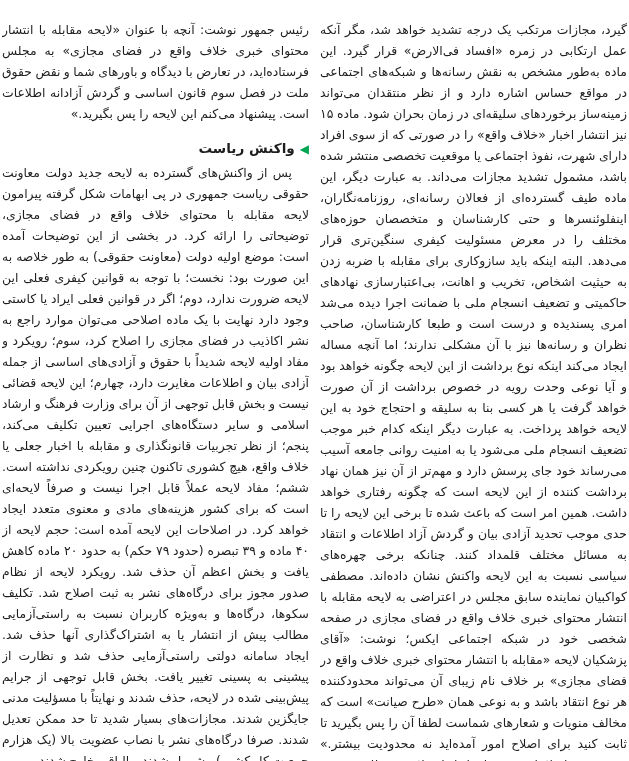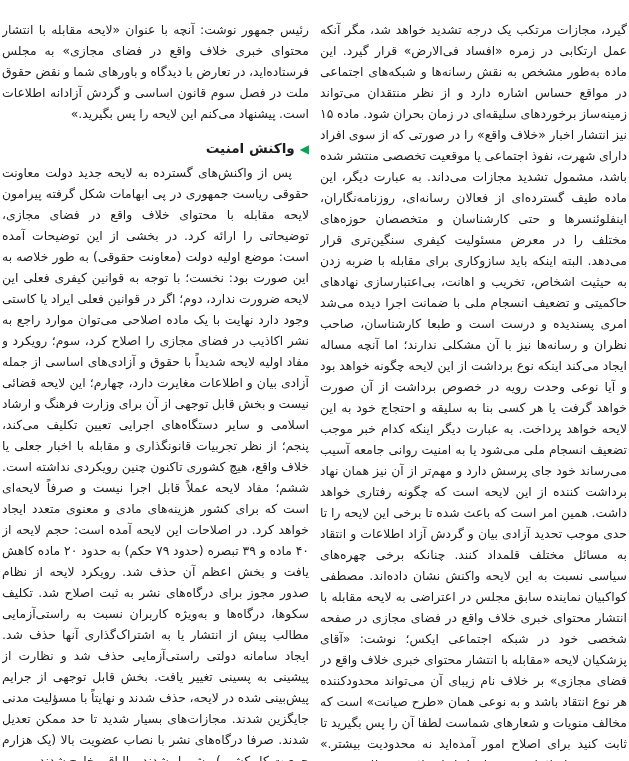--- a/index.html
+++ b/index.html
@@ -71,20 +71,20 @@
 
     <div class="col">
       <p>گیرد، مجازات مرتکب یک درجه تشدید خواهد شد، مگر آنکه عمل ارتکابی در زمره «افساد فی‌الارض» قرار گیرد. این ماده به‌طور مشخص به نقش رسانه‌ها و شبکه‌های اجتماعی در مواقع حساس اشاره دارد و از نظر منتقدان می‌تواند زمینه‌ساز برخوردهای سلیقه‌ای در زمان بحران شود. ماده ۱۵ نیز انتشار اخبار «خلاف واقع» را در صورتی که از سوی افراد دارای شهرت، نفوذ اجتماعی یا موقعیت تخصصی منتشر شده باشد، مشمول تشدید مجازات می‌داند. به عبارت دیگر، این ماده طیف گسترده‌ای از فعالان رسانه‌ای، روزنامه‌نگاران، اینفلوئنسرها و حتی کارشناسان و متخصصان حوزه‌های مختلف را در معرض مسئولیت کیفری سنگین‌تری قرار می‌دهد. البته اینکه باید سازوکاری برای مقابله با ضربه زدن به حیثیت اشخاص، تخریب و اهانت، بی‌اعتبارسازی نهادهای حاکمیتی و تضعیف انسجام ملی با ضمانت اجرا دیده می‌شد امری پسندیده و درست است و طبعا کارشناسان، صاحب نظران و رسانه‌ها نیز با آن مشکلی ندارند؛ اما آنچه مساله ایجاد می‌کند اینکه نوع برداشت از این لایحه چگونه خواهد بود و آیا نوعی وحدت رویه در خصوص برداشت از آن صورت خواهد گرفت یا هر کسی بنا به سلیقه و احتجاج خود به این لایحه خواهد پرداخت. به عبارت دیگر اینکه کدام خبر موجب تضعیف انسجام ملی می‌شود یا به امنیت روانی جامعه آسیب می‌رساند خود جای پرسش دارد و مهم‌تر از آن نیز همان نهاد برداشت کننده از این لایحه است که چگونه رفتاری خواهد داشت. همین امر است که باعث شده تا برخی این لایحه را تا حدی موجب تحدید آزادی بیان و گردش آزاد اطلاعات و انتقاد به مسائل مختلف قلمداد کنند. چنانکه برخی چهره‌های سیاسی نسبت به این لایحه واکنش نشان داده‌اند. مصطفی کواکبیان نماینده سابق مجلس در اعتراضی به لایحه مقابله با انتشار محتوای خبری خلاف واقع در فضای مجازی در صفحه شخصی خود در شبکه اجتماعی ایکس؛ نوشت: «آقای پزشکیان لایحه «مقابله با انتشار محتوای خبری خلاف واقع در فضای مجازی» بر خلاف نام زیبای آن می‌تواند محدودکننده هر نوع انتقاد باشد و به نوعی همان «طرح صیانت» است که مخالف منویات و شعارهای شماست لطفا آن را پس بگیرید تا ثابت کنید برای اصلاح امور آمده‌اید نه محدودیت بیشتر.» رئیس جبهه اصلاحات نیز در انتقاد از این لایحه، خطاب به</p>
     </div>
 
     <div class="col">
       <p>رئیس جمهور نوشت: آنچه با عنوان «لایحه مقابله با انتشار محتوای خبری خلاف واقع در فضای مجازی» به مجلس فرستاده‌اید، در تعارض با دیدگاه و باورهای شما و نقض حقوق ملت در فصل سوم قانون اساسی و گردش آزادانه اطلاعات است. پیشنهاد می‌کنم این لایحه را پس بگیرید.»</p>
 
       <div class="section-heading">
         <span class="marker-icon">◀</span>
-        <span>واکنش امنیت</span>
+        <span>واکنش ریاست</span>
       </div>
 
       <p class="body-indent">پس از واکنش‌های گسترده به لایحه جدید دولت معاونت حقوقی ریاست جمهوری در پی ابهامات شکل گرفته پیرامون لایحه مقابله با محتوای خلاف واقع در فضای مجازی، توضیحاتی را ارائه کرد. در بخشی از این توضیحات آمده است: موضع اولیه دولت (معاونت حقوقی) به طور خلاصه به این صورت بود: نخست؛ با توجه به قوانین کیفری فعلی این لایحه ضرورت ندارد، دوم؛ اگر در قوانین فعلی ایراد یا کاستی وجود دارد نهایت با یک ماده اصلاحی می‌توان موارد راجع به نشر اکاذیب در فضای مجازی را اصلاح کرد، سوم؛ رویکرد و مفاد اولیه لایحه شدیداً با حقوق و آزادی‌های اساسی از جمله آزادی بیان و اطلاعات مغایرت دارد، چهارم؛ این لایحه قضائی نیست و بخش قابل توجهی از آن برای وزارت فرهنگ و ارشاد اسلامی و سایر دستگاه‌های اجرایی تعیین تکلیف می‌کند، پنجم؛ از نظر تجربیات قانونگذاری و مقابله با اخبار جعلی یا خلاف واقع، هیچ کشوری تاکنون چنین رویکردی نداشته است. ششم؛ مفاد لایحه عملاً قابل اجرا نیست و صرفاً لایحه‌ای است که برای کشور هزینه‌های مادی و معنوی متعدد ایجاد خواهد کرد. در اصلاحات این لایحه آمده است: حجم لایحه از ۴۰ ماده و ۳۹ تبصره (حدود ۷۹ حکم) به حدود ۲۰ ماده کاهش یافت و بخش اعظم آن حذف شد. رویکرد لایحه از نظام صدور مجوز برای درگاه‌های نشر به ثبت اصلاح شد. تکلیف سکوها، درگاه‌ها و به‌ویژه کاربران نسبت به راستی‌آزمایی مطالب پیش از انتشار یا به اشتراک‌گذاری آنها حذف شد. ایجاد سامانه دولتی راستی‌آزمایی حذف شد و نظارت از پیشینی به پسینی تغییر یافت. بخش قابل توجهی از جرایم پیش‌بینی شده در لایحه، حذف شدند و نهایتاً با مسؤلیت مدنی جایگزین شدند. مجازات‌های بسیار شدید تا حد ممکن تعدیل شدند. صرفا درگاه‌های نشر با نصاب عضویت بالا (یک هزارم جمعیت کل کشور) مشمول شدند و الباقی خارج شدند.</p>
     </div>
 
   </div>
 </div>
 
 </body></html>

